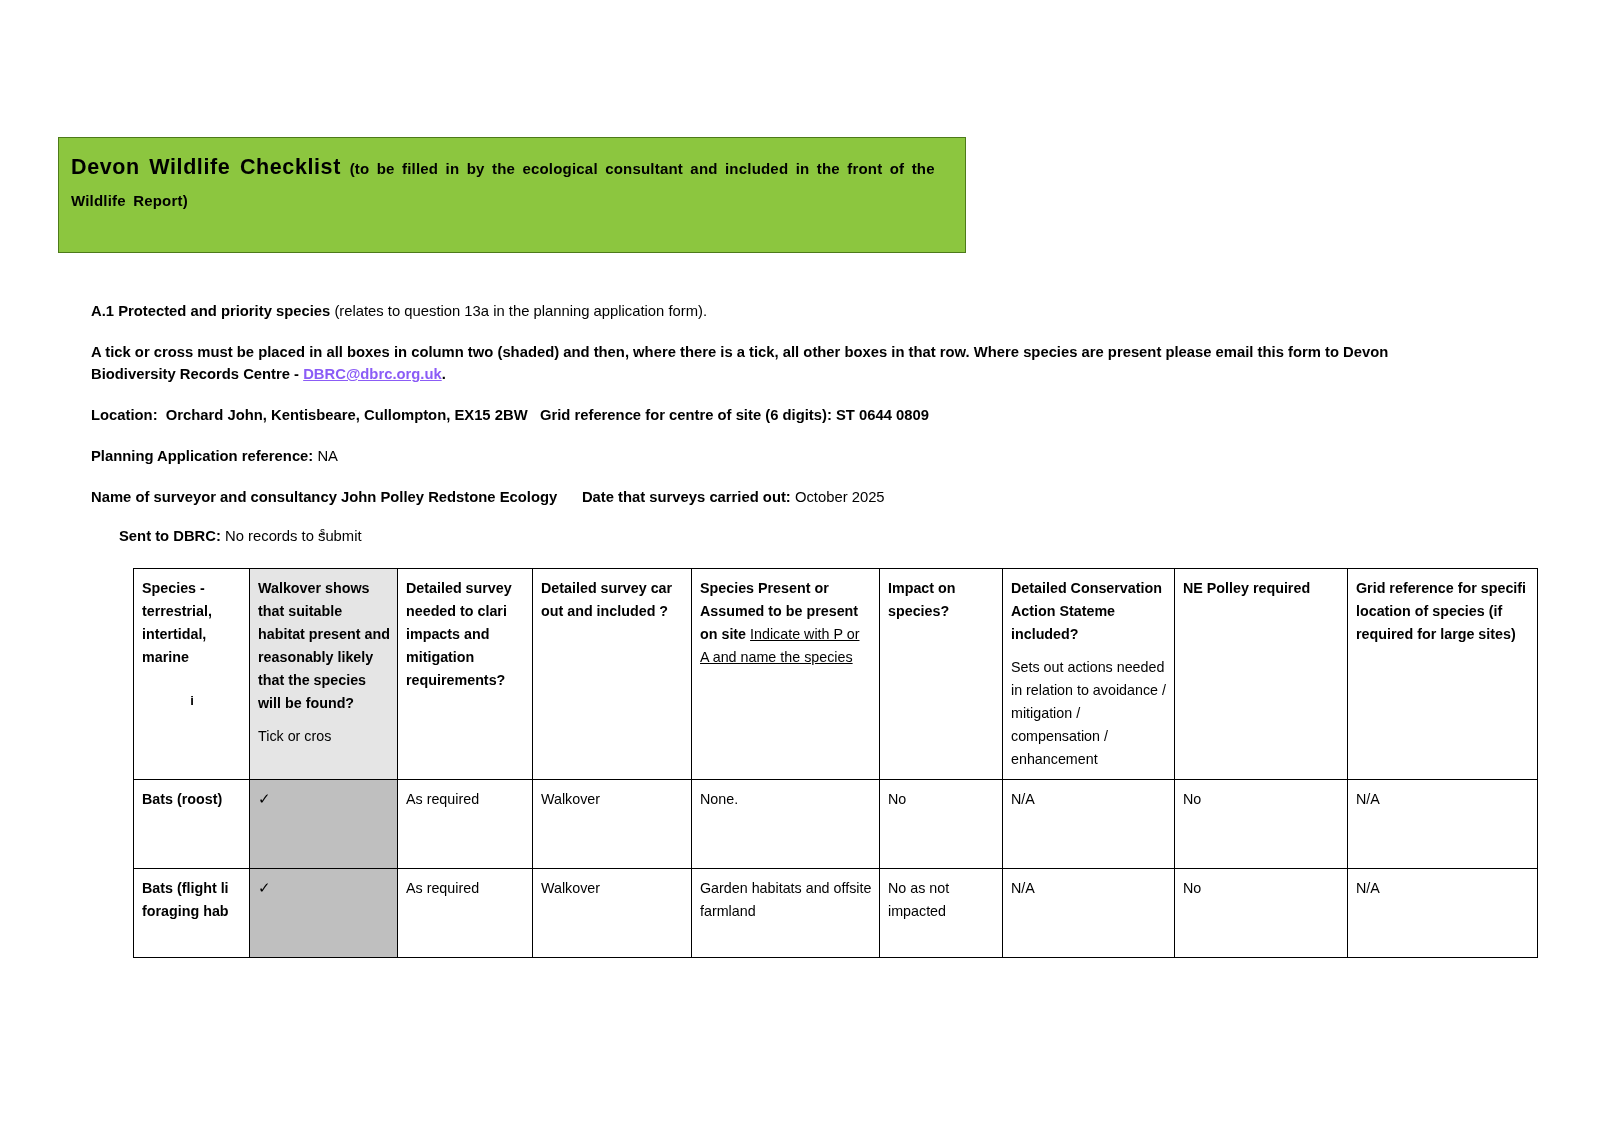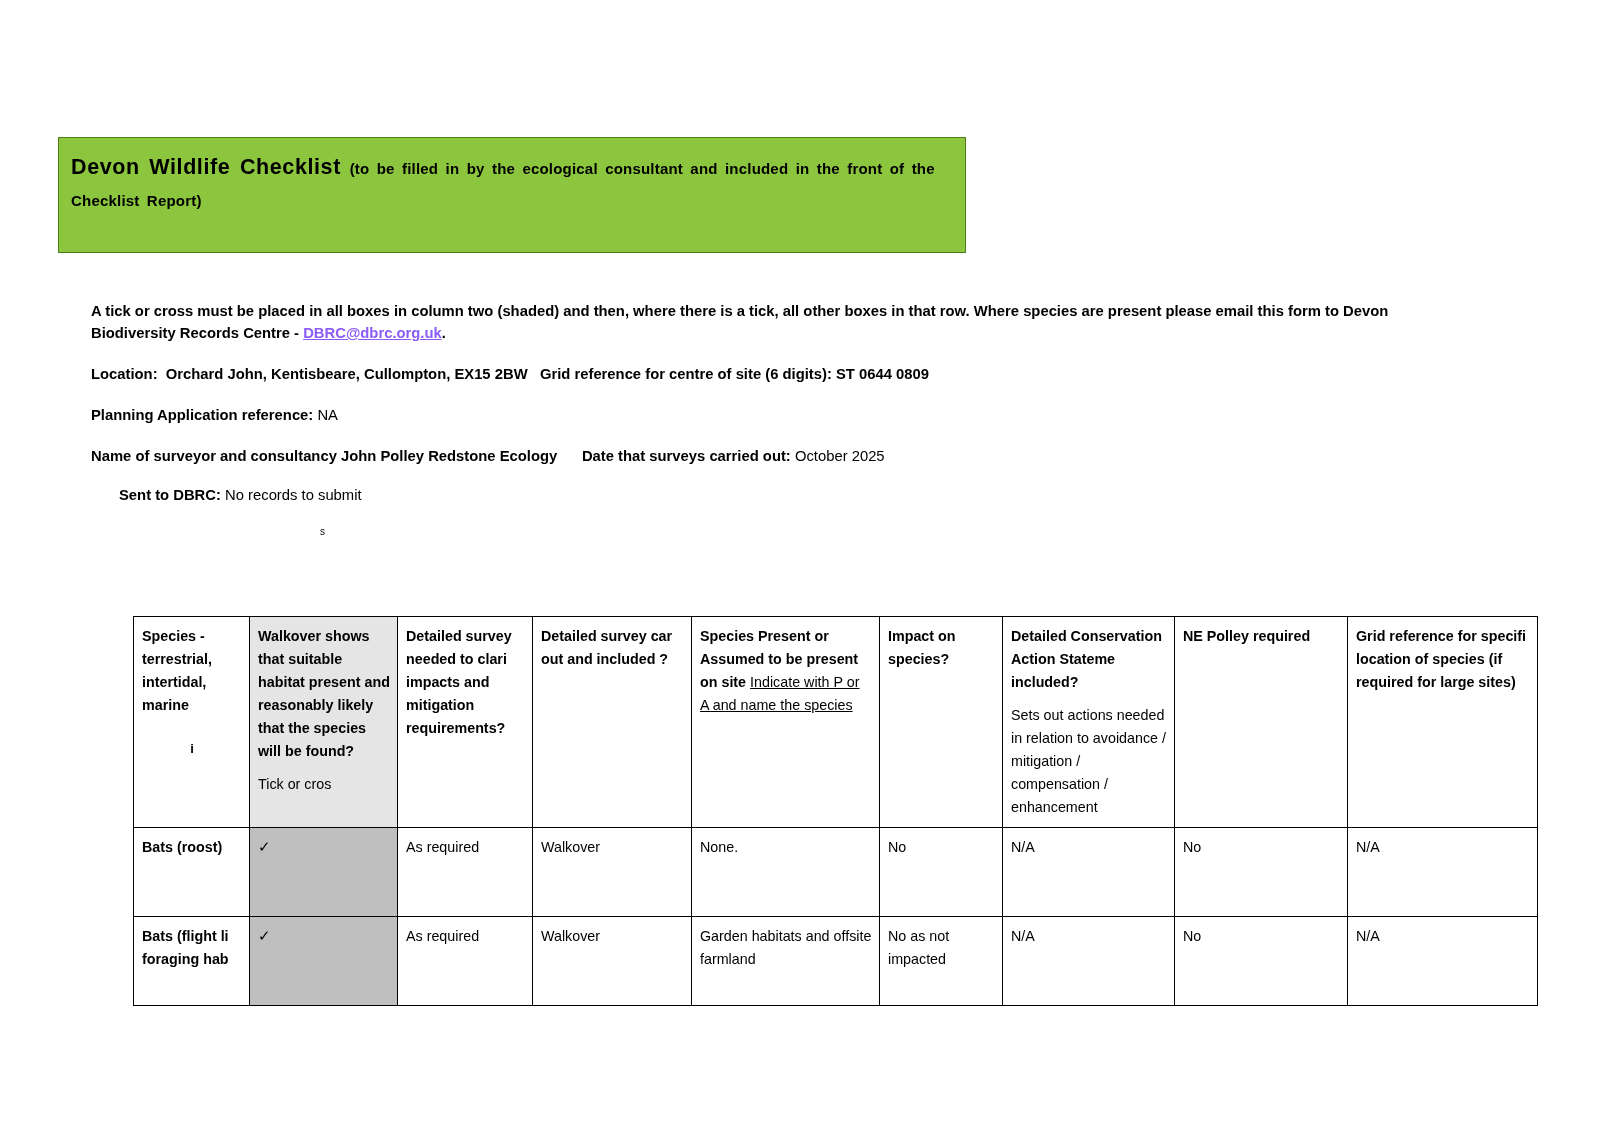--- a/index.html
+++ b/index.html
@@ -75,21 +75,21 @@
   .sub-s {
     position: absolute;
     left: 320px;
     top: 526px;
     font-size: 10px;
   }
   
   table.checklist {
     position: absolute;
     left: 133px;
-    top: 616px;
+    top: 568px;
     border-collapse: collapse;
     table-layout: fixed;
     width: 1260px;
     font-size: 14.3px;
     border-radius: 14px;
   }
   table.checklist td, table.checklist th {
     border: 1px solid #000000;
     vertical-align: top;
     padding: 8px 7px 8px 8px;
@@ -135,25 +135,28 @@
 <body>
 
 <div class="page">
 
   <div class="title-banner">
     <div class="title-line">
       <span class="title-main">Devon Wildlife Checklist</span>
       <span class="title-sub">(to be filled in by the ecological consultant and included in the front of the</span>
     </div>
     <div class="title-line">
-      <span class="title-sub">Checklist Report)</span>
+      <span class="title-sub">Wildlife Report)</span>
     </div>
   </div>
 
   <div class="body-block">
+    <div class="para">
+      <span>A.1 Protected and priority species</span><span class="reg"> (relates to question 13a in the planning application form).</span>
+    </div>
 
     <div class="para">
       <span>A tick or cross must be placed in all boxes in column two (shaded) and then, where there is a tick, all other boxes in that row. Where species are present please email this form to Devon Biodiversity Records Centre - </span><a class="link" href="#">DBRC@dbrc.org.uk</a><span>.</span>
     </div>
 
     <div class="para">
       <span>Location:</span>&nbsp;
       <span>Orchard John, Kentisbeare, Cullompton, EX15 2BW</span>&nbsp;&nbsp;
       <span>Grid reference for centre of site (6 digits):</span>
       <span>ST 0644 0809</span>

